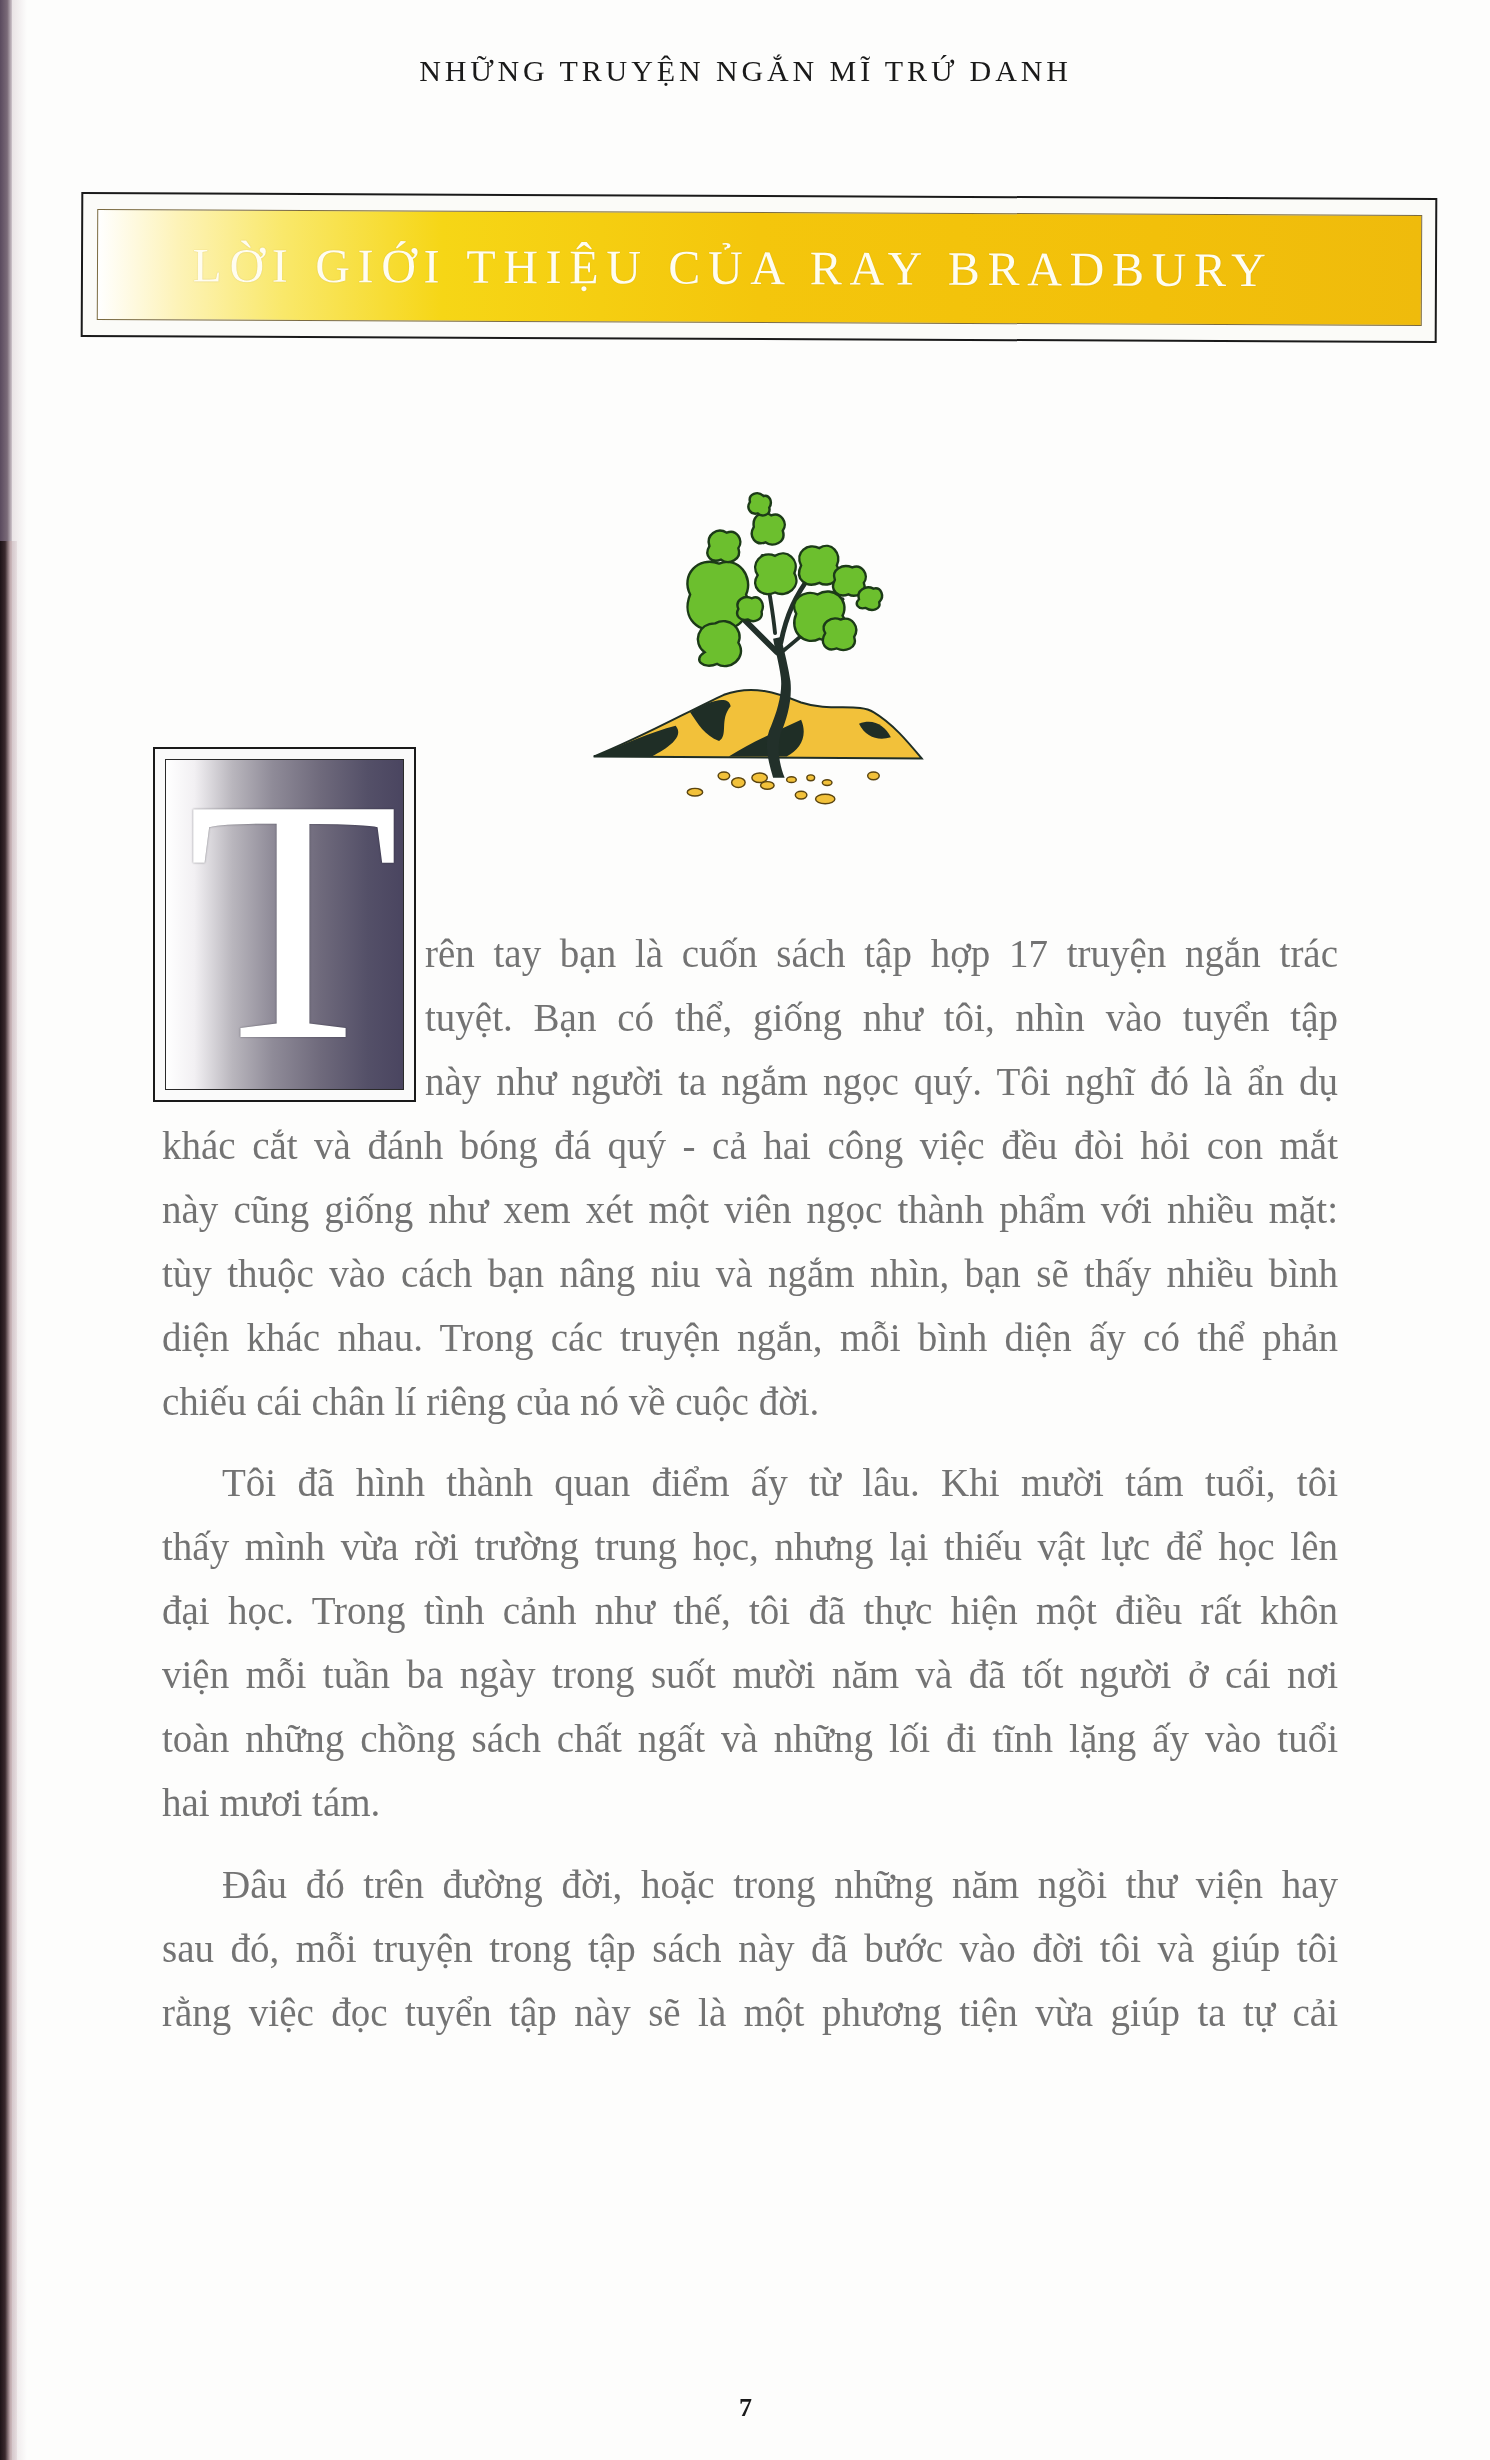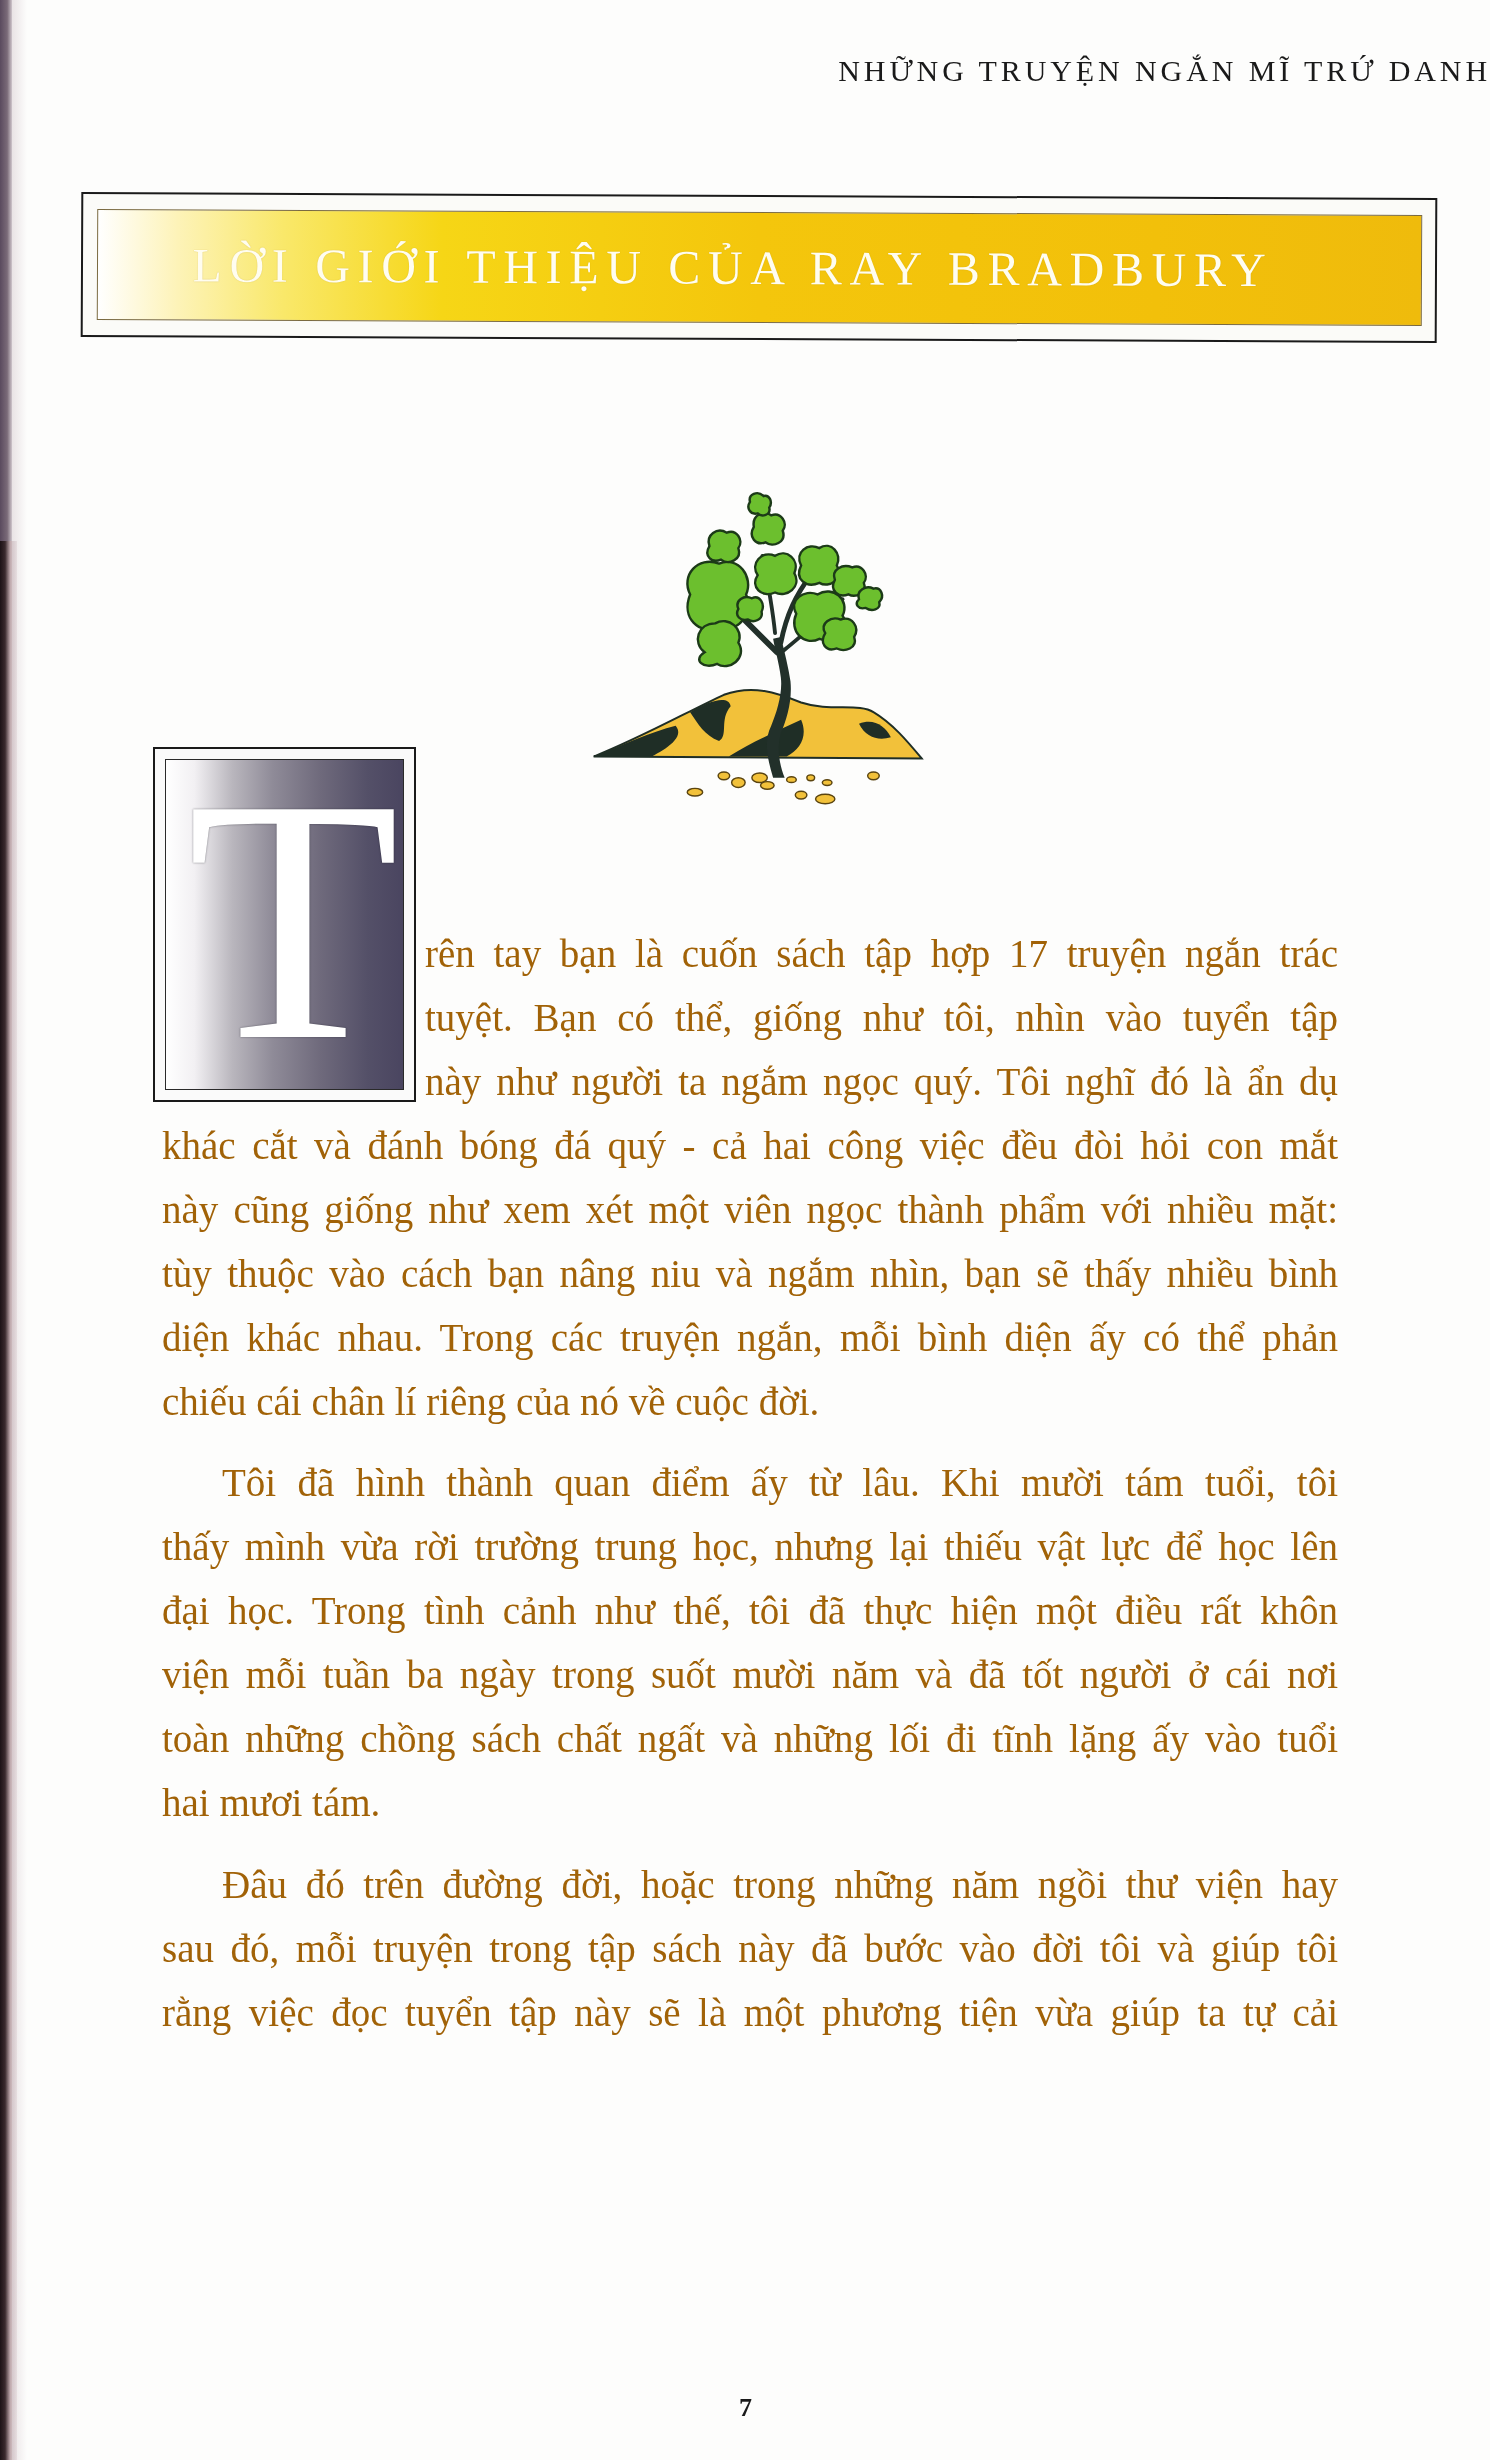--- a/index.html
+++ b/index.html
@@ -34,21 +34,21 @@
       width: 15.4px; height: 2460px;
       background: linear-gradient(to right, rgba(220,210,214,0.6), rgba(253,253,252,0));
     }
 
     
     .running-header {
       position: absolute;
       top: 54px;
       left: 0;
       width: 1491px;
-      text-align: right;
+      text-align: center;
       font-family: "Liberation Serif", serif;
       font-size: 30px;
       letter-spacing: 3.9px;
       color: #1a1a1a;
     }
 
     
     .banner-outer {
       position: absolute;
       left: 81px;
@@ -137,21 +137,21 @@
 
     
     .body-text {
       position: absolute;
       left: 162px;
       top: 922px;
       width: 1176px;
       font-family: "Liberation Serif", serif;
       font-size: 39px;
       line-height: 64px;
-      color: #a16207;
+      color: #737373;
     }
     .line {
       display: block;
       white-space: nowrap;
       text-align: justify;
       text-align-last: justify;
       height: 64px;
     }
     .line.last {
       text-align-last: left;

